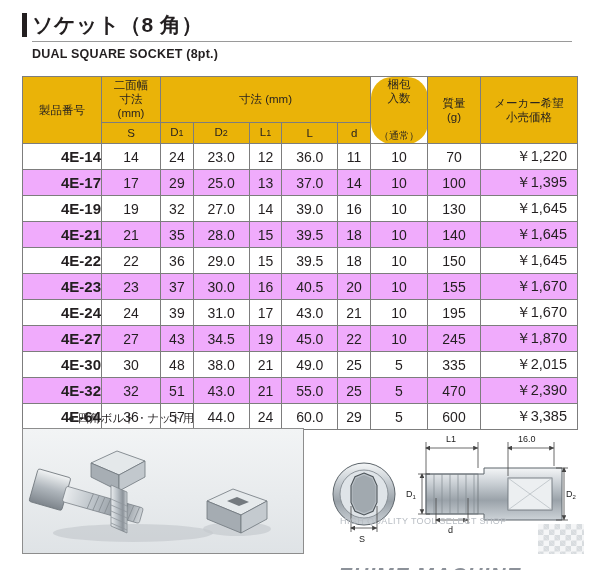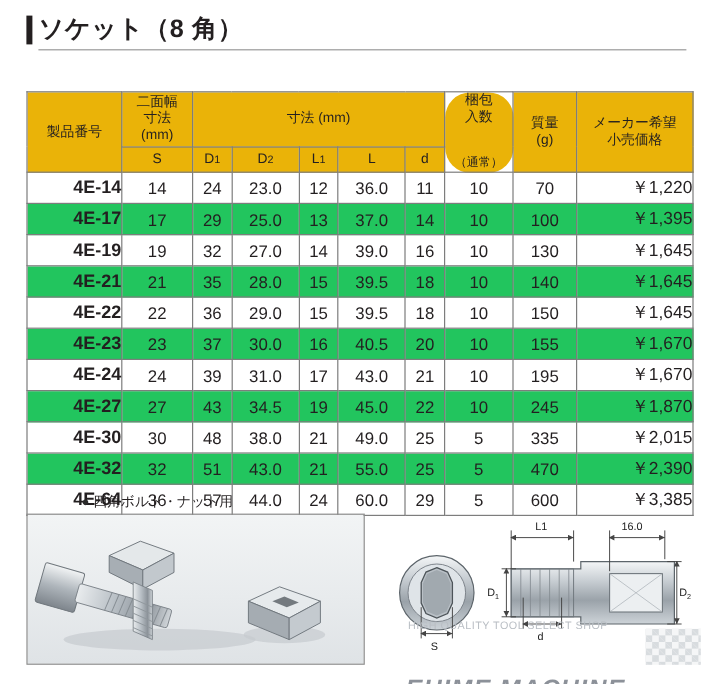--- a/index.html
+++ b/index.html
@@ -79,29 +79,30 @@
   }
   .hdr-top th { height: 44px; }
   .hdr-sub th { height: 20px; font-size: 12px; }
   .hdr-part { width: 78px; font-size: 12.5px; }
   .hdr-s { width: 58px; }
   .hdr-pack { width: 56px; border-radius: 21px; }
   .hdr-mass { width: 52px; }
   .hdr-price { width: 96px; }
 
   .spec-table tbody tr { height: 26px; }
-  .spec-table tbody tr.alt td { background: #22c55e; }
+  .spec-table tbody tr.alt td { background: #f0abfc; }
   .spec-table tbody td { font-size: 14px; }
   .spec-table tbody td.part {
     font-weight: bold;
     font-size: 15px;
     text-align: right;
   }
   .spec-table tbody td.price {
     text-align: right;
+    padding-right: 10px;
     font-size: 14.5px;
   }
   .sub { font-size: 9px; vertical-align: baseline; }
   .small-note { font-size: 10px; margin-top: 24px; }
 
   
   .usage-label {
     position: absolute;
     left: 24px;
     top: 411px;
@@ -179,20 +180,21 @@
 </style>
 </head>
 <body>
 
 <div class="page">
 
   <div class="title-accent"></div>
   <div class="title-block">
     <div class="title-ja">ソケット（8 角）</div>
     <div class="title-rule"></div>
+    <div class="title-en">DUAL SQUARE SOCKET (8pt.)</div>
   </div>
 
   <table class="spec-table">
     <thead>
       <tr class="hdr-top">
         <th class="hdr-part" rowspan="2">製品番号</th>
         <th class="hdr-s">
           <div>二面幅</div>
           <div>寸法</div>
           <div>(mm)</div>

